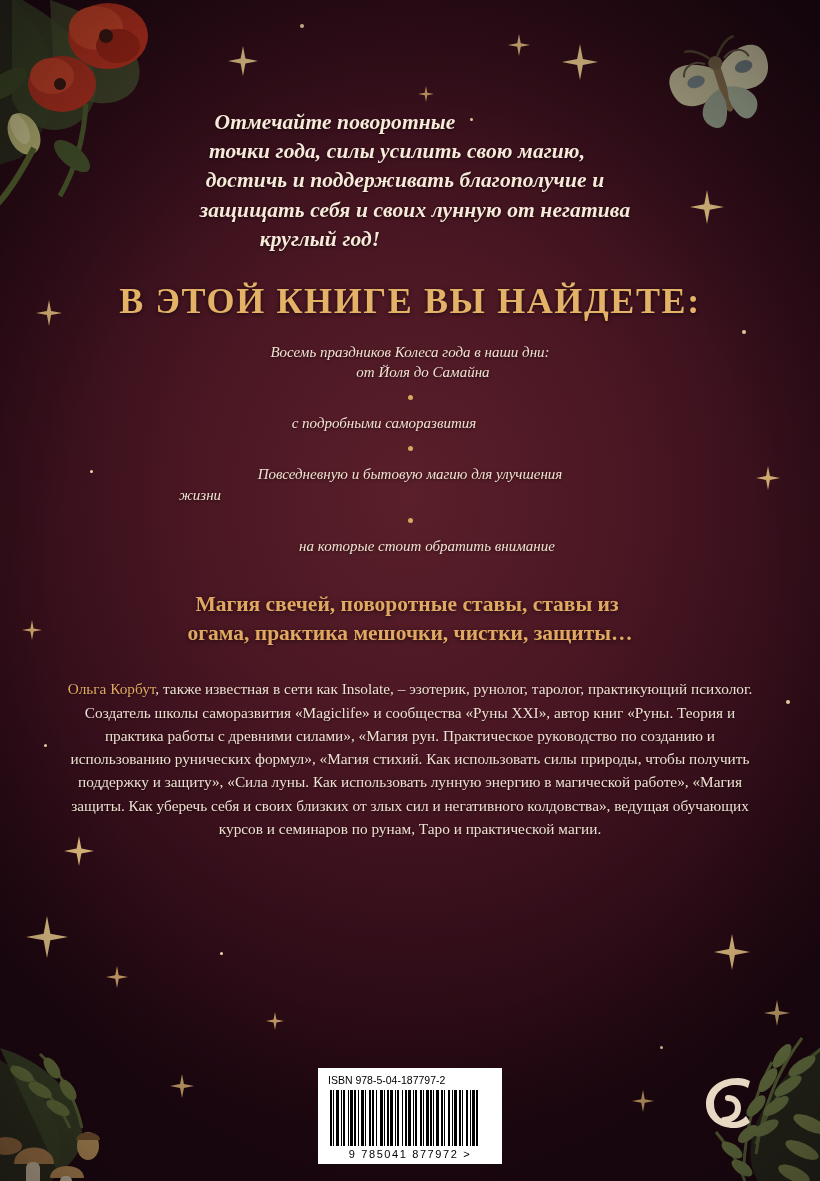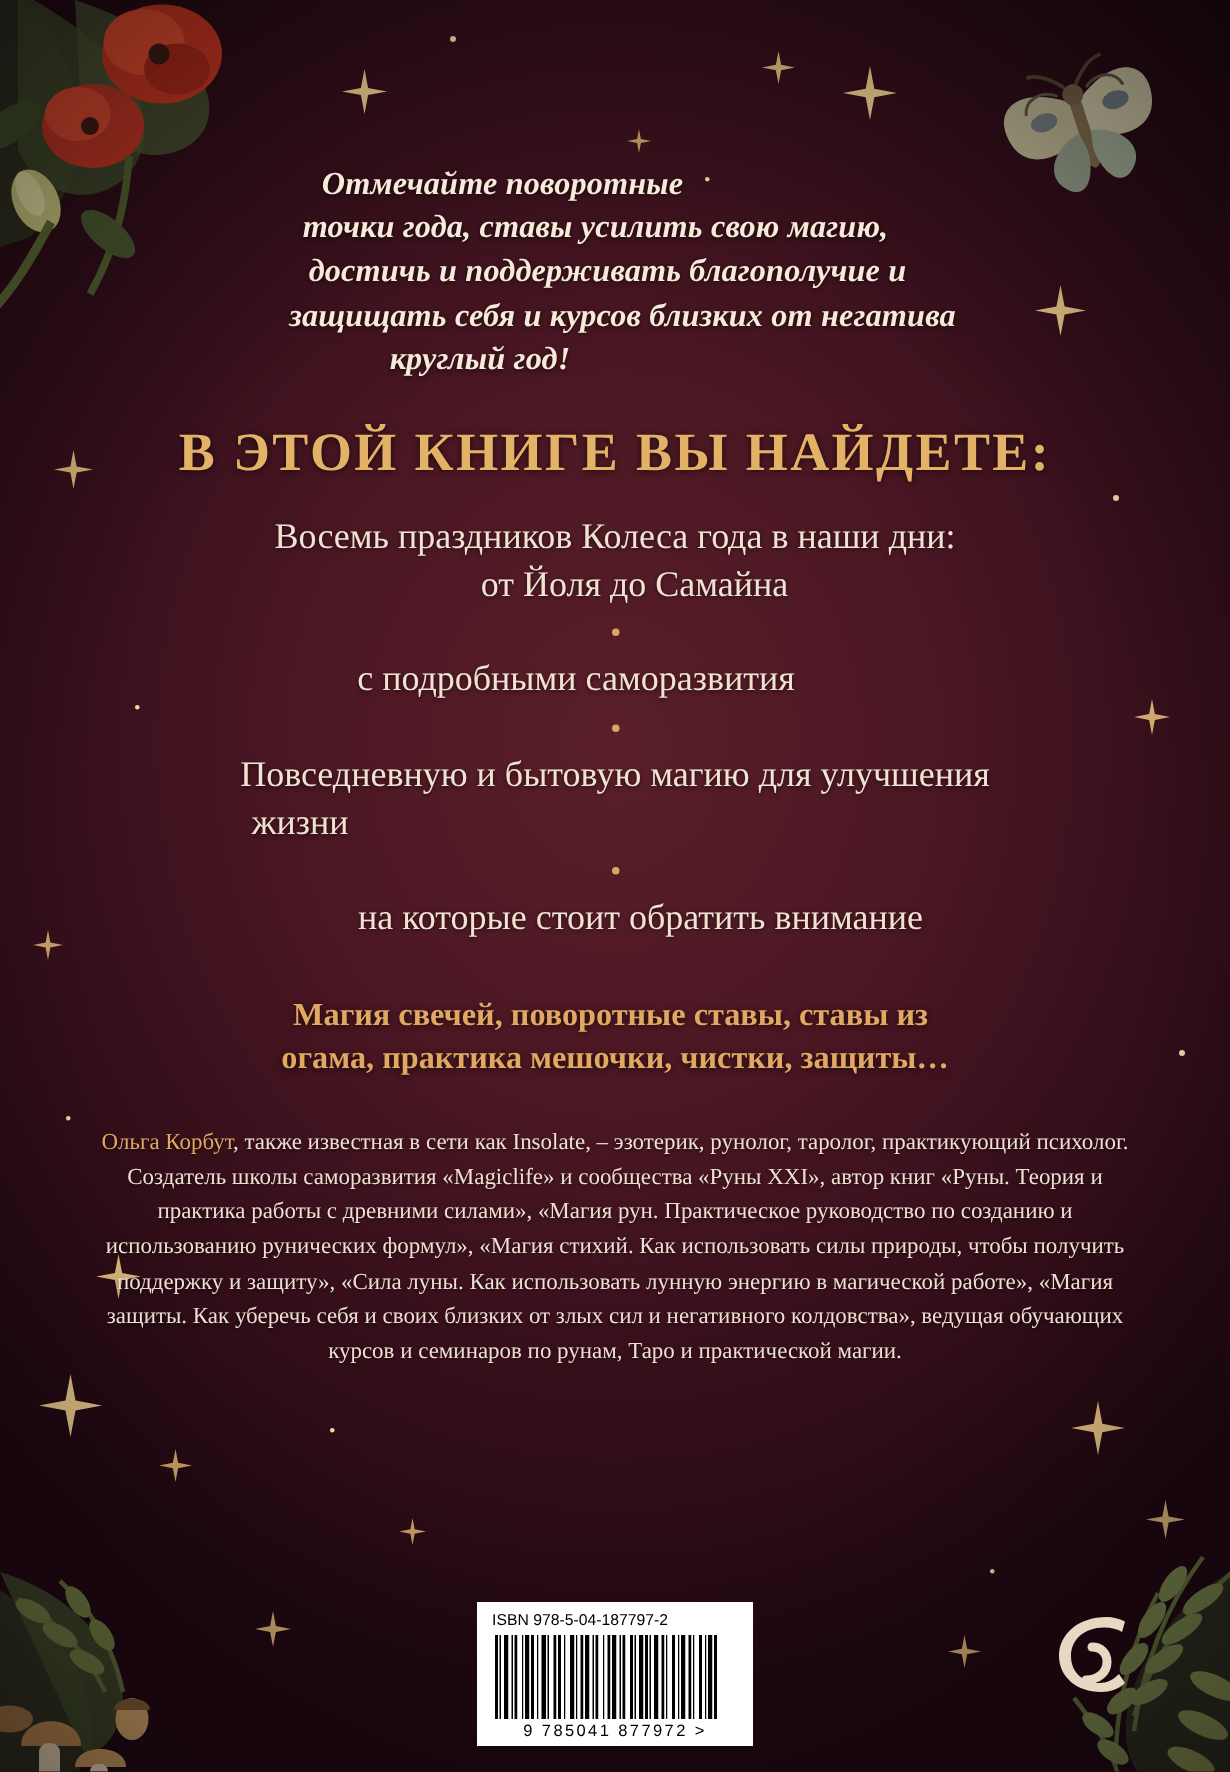--- a/index.html
+++ b/index.html
@@ -81,24 +81,25 @@
     text-shadow: 0 1px 4px rgba(0,0,0,0.65);
   }
 
   .bullets {
     margin: 0;
     padding: 0;
     list-style: none;
   }
   .bullets li {
     text-align: center;
-    font-size: 24px;
+    font-size: 15px;
     line-height: 1.34;
     color: #f2e2d2;
     text-shadow: 0 1px 3px rgba(0,0,0,0.55);
+    font-style: italic;
   }
   .bullets li .l2 { display: block; }
   .b1 .l2 { padding-left: 26px; }
   .b2 .l2 { padding-right: 52px; }
   .b3 .l2 { padding-right: 420px; }
   .b4 .l2 { padding-left: 34px; }
 
   .sep {
     display: block;
     margin: 13px auto;
@@ -345,23 +346,23 @@
   <span class="dot-star" style="left:90px; top:470px; width:3px; height:3px;"></span>
   <span class="dot-star" style="left:786px; top:700px; width:4px; height:4px;"></span>
   <span class="dot-star" style="left:44px; top:744px; width:3px; height:3px;"></span>
   <span class="dot-star" style="left:660px; top:1046px; width:3px; height:3px;"></span>
   <span class="dot-star" style="left:220px; top:952px; width:3px; height:3px;"></span>
 
   <div class="content">
 
     <p class="lede">
       <span class="l1">Отмечайте поворотные</span>
-      <span class="l2">точки года, ставы усилить свою магию,</span>
+      <span class="l2">точки года, силы усилить свою магию,</span>
       <span class="l3">достичь и поддерживать благополучие и</span>
-      <span class="l5">защищать себя и курсов близких от негатива</span>
+      <span class="l5">защищать себя и своих лунную от негатива</span>
       <span class="l6">круглый год!</span>
     </p>
 
     <h2 class="section-title">В ЭТОЙ КНИГЕ ВЫ НАЙДЕТЕ:</h2>
 
     <ul class="bullets">
       <li class="b1">
         <span>Восемь праздников Колеса года в наши дни:</span>
         <span class="l2">от Йоля до Самайна</span>
       </li>

